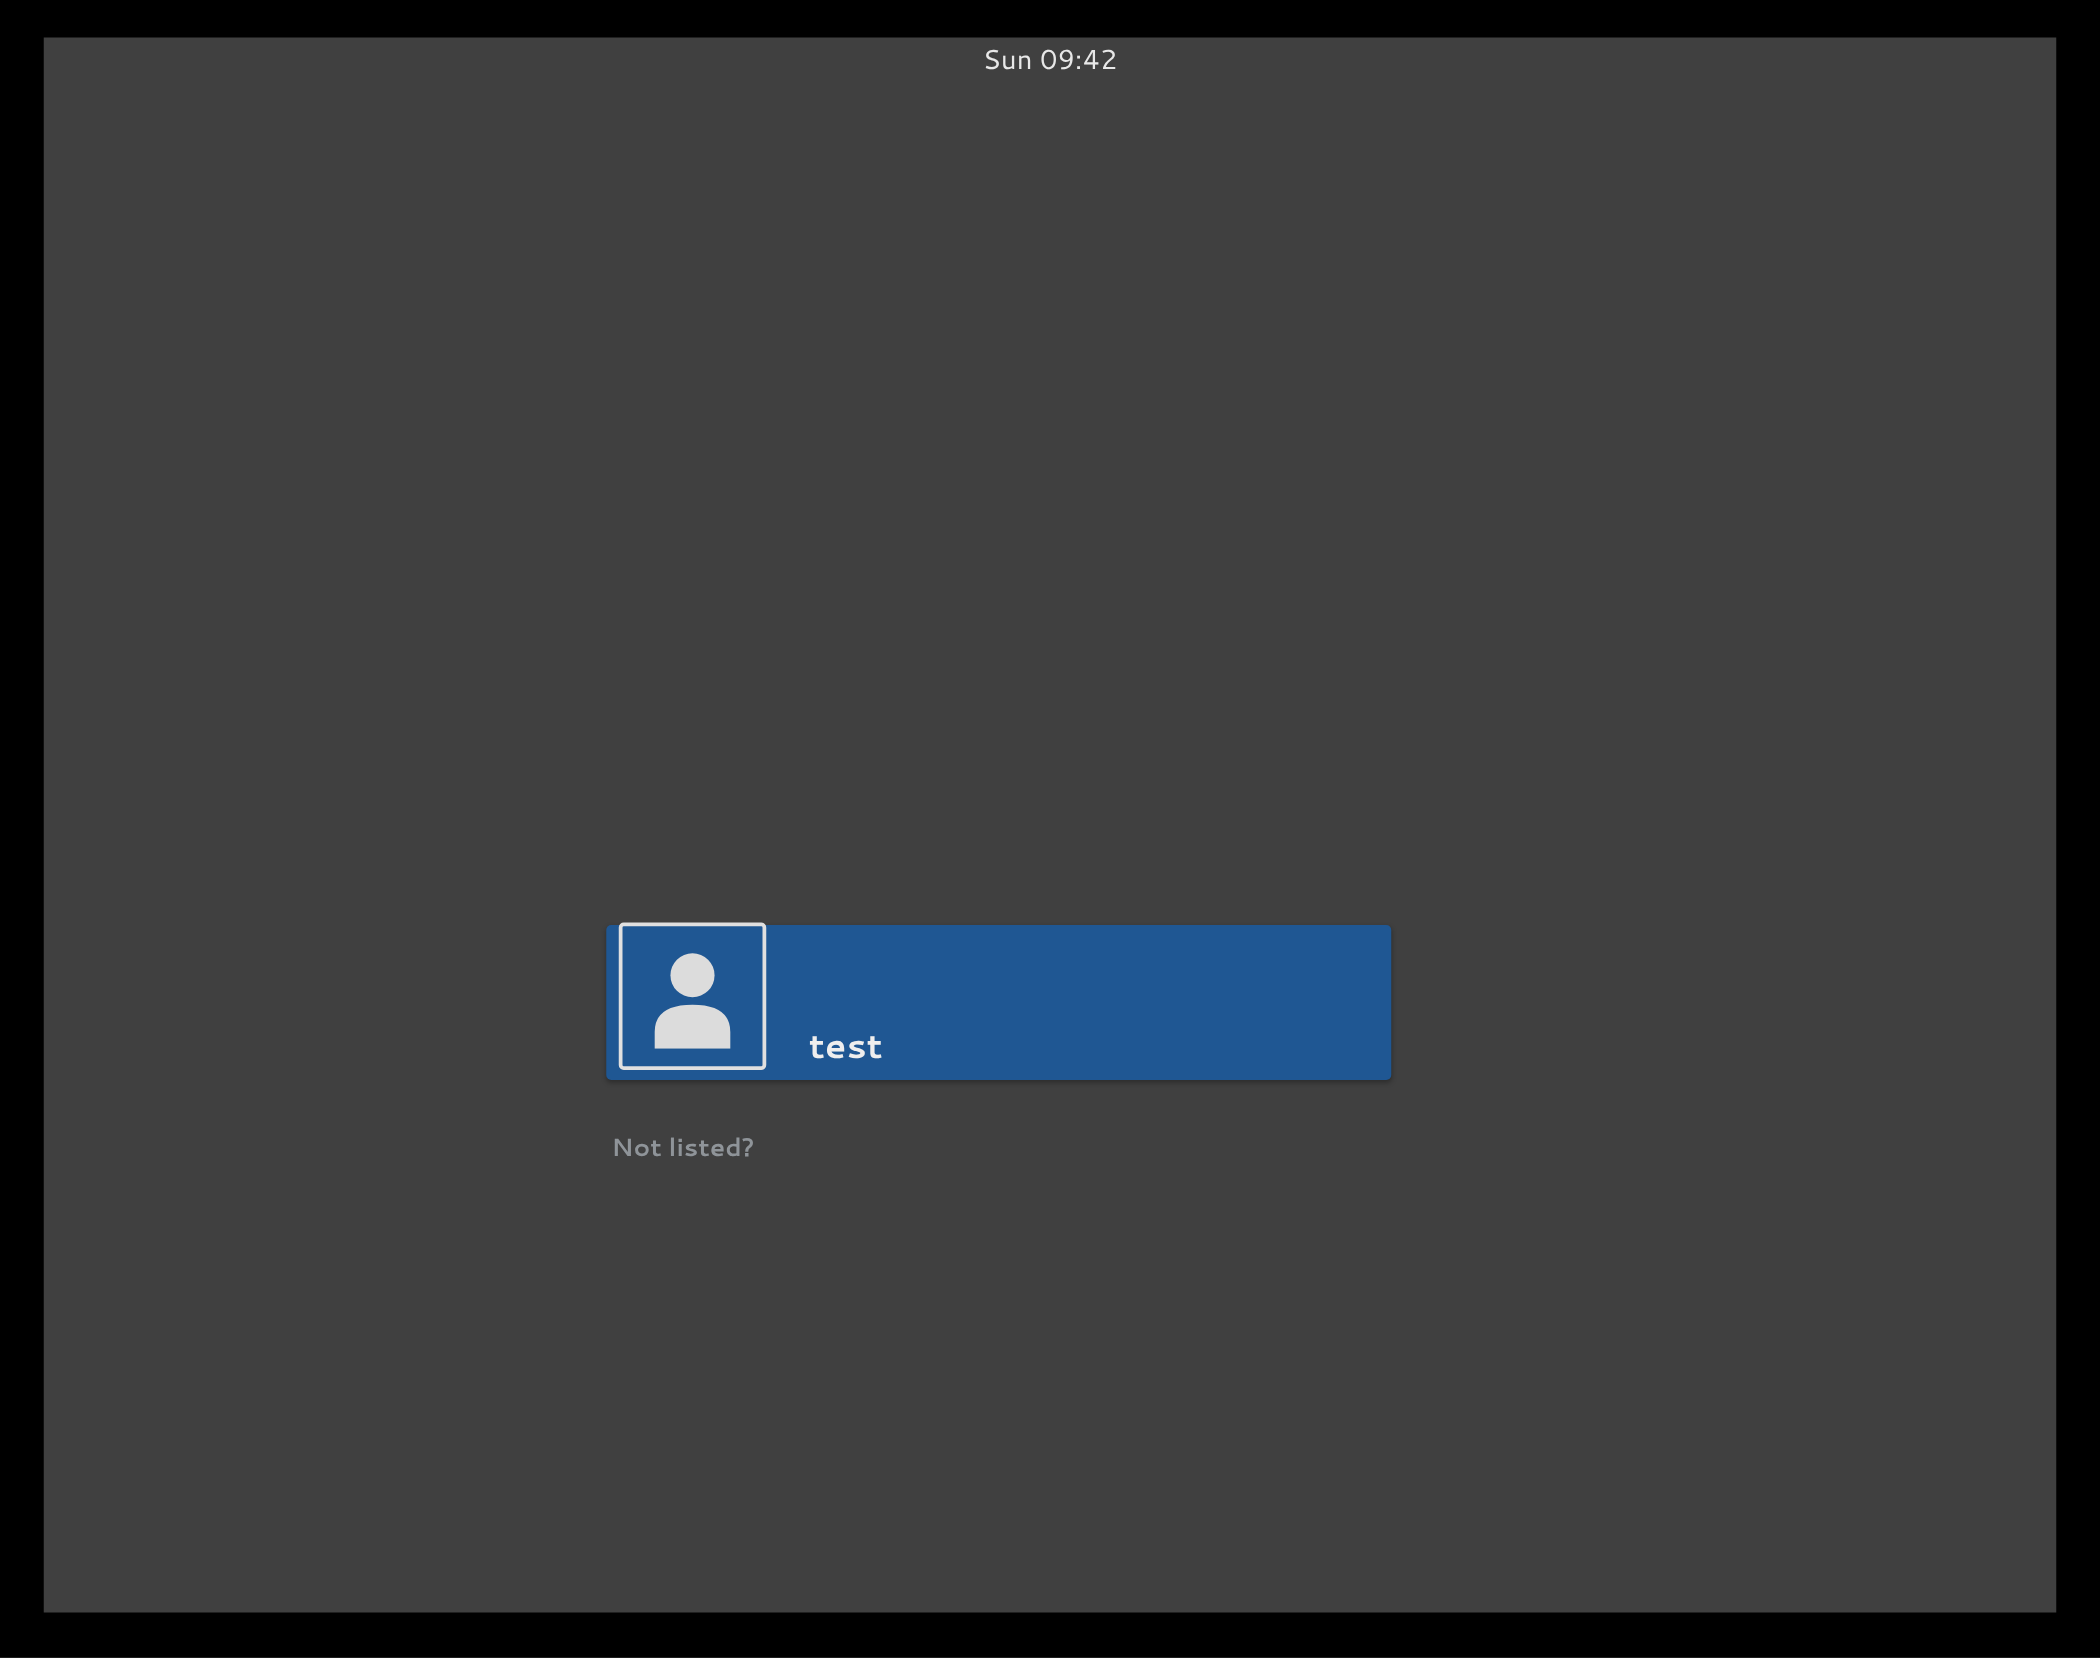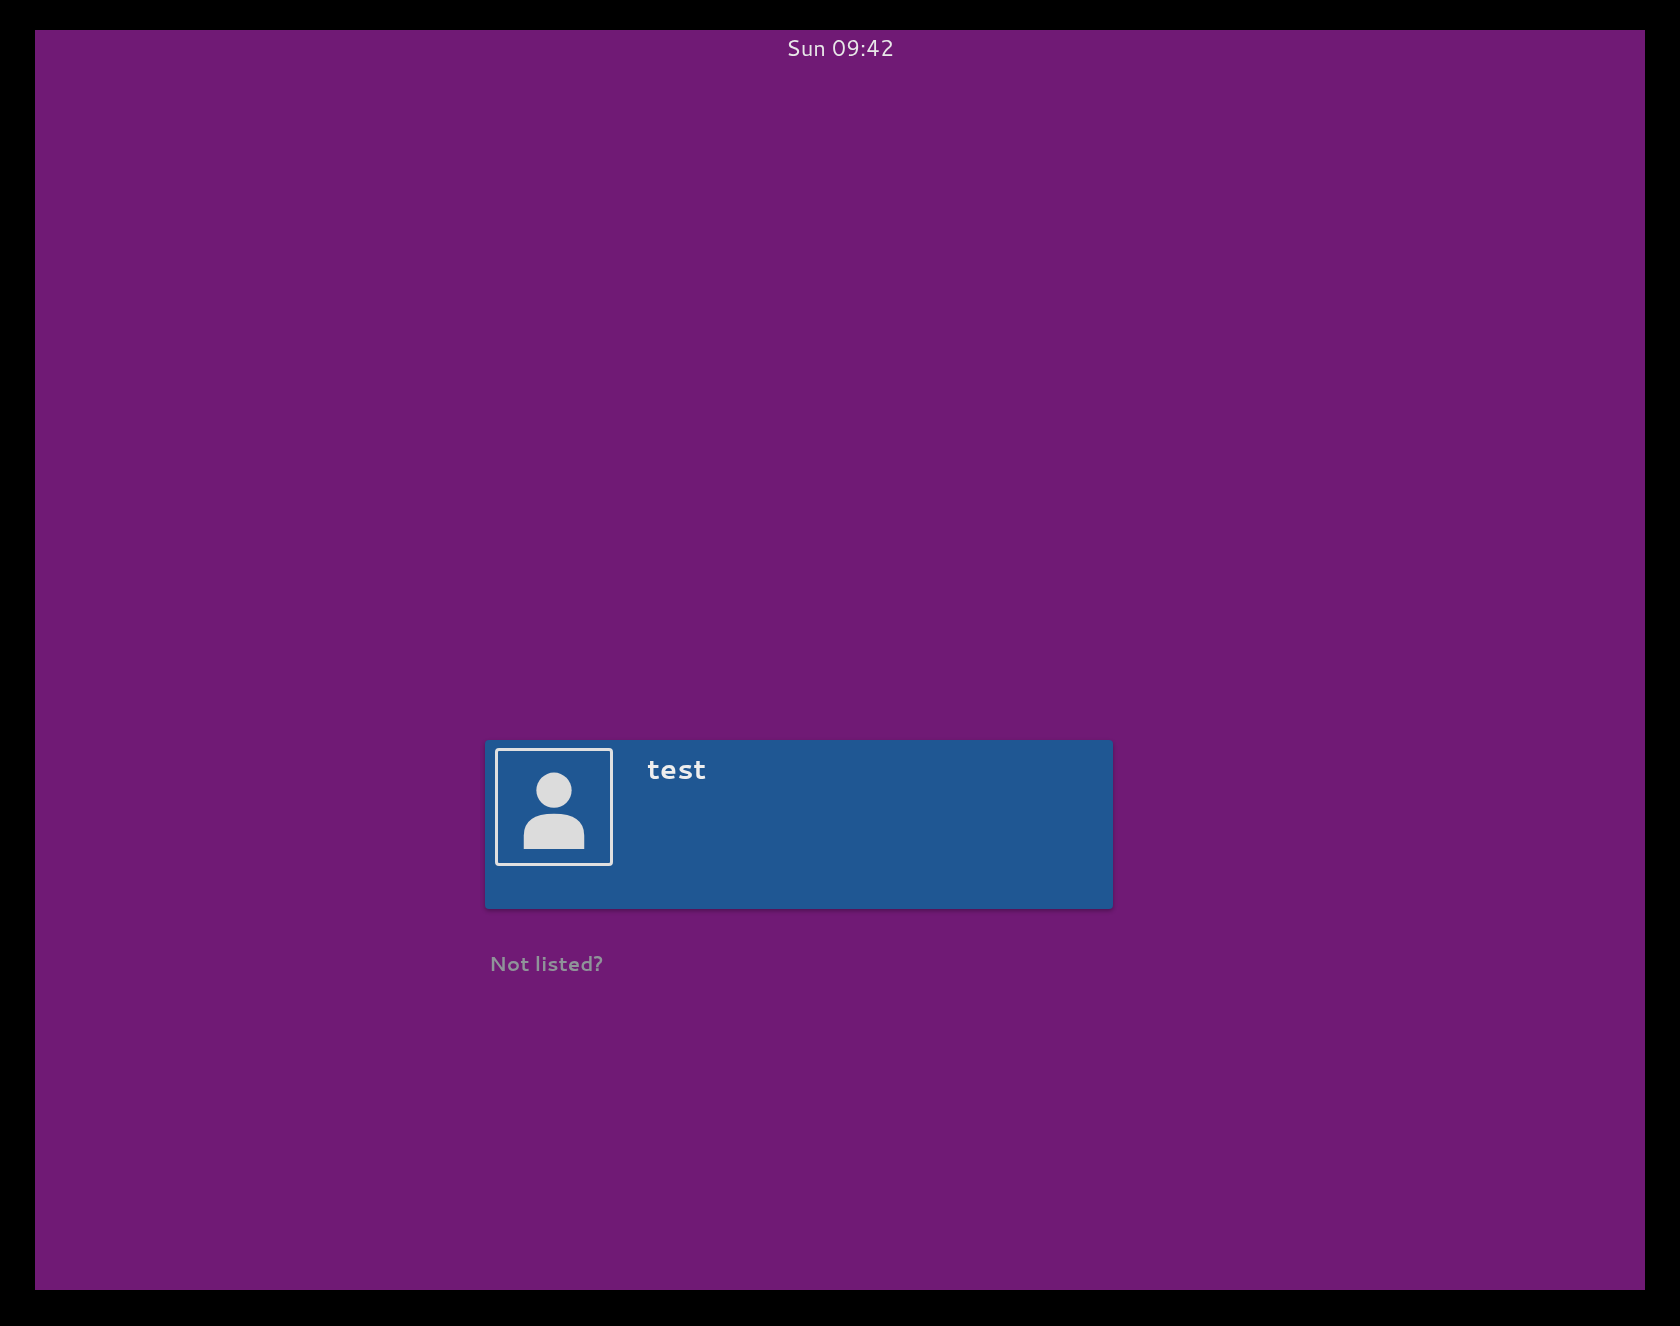--- a/index.html
+++ b/index.html
@@ -16,21 +16,21 @@
       overflow: hidden;
       position: relative;
     }
     
     .screen {
       position: absolute;
       top: 30px;
       left: 35px;
       width: 1610px;
       height: 1260px;
-      background: #701a75;
+      background: #404040;
       display: flex;
       flex-direction: column;
     }
     
     .top-bar {
       position: absolute;
       top: 2px;
       left: 0;
       right: 0;
       display: flex;
@@ -47,24 +47,24 @@
     
     .login-area {
       position: absolute;
       left: 450px;
       top: 710px;
       width: 630px;
     }
     
     .user-entry {
       width: 628px;
-      height: 169px;
+      height: 124px;
       background: #1f5793;
       display: flex;
-      align-items: flex-start;
+      align-items: flex-end;
       padding: 8px 10px;
       border-radius: 4px;
       cursor: pointer;
       box-shadow: 0 2px 4px rgba(0,0,0,0.3);
     }
     
     .avatar-box {
       width: 118px;
       height: 118px;
       border: 3px solid #e0e0e0;

